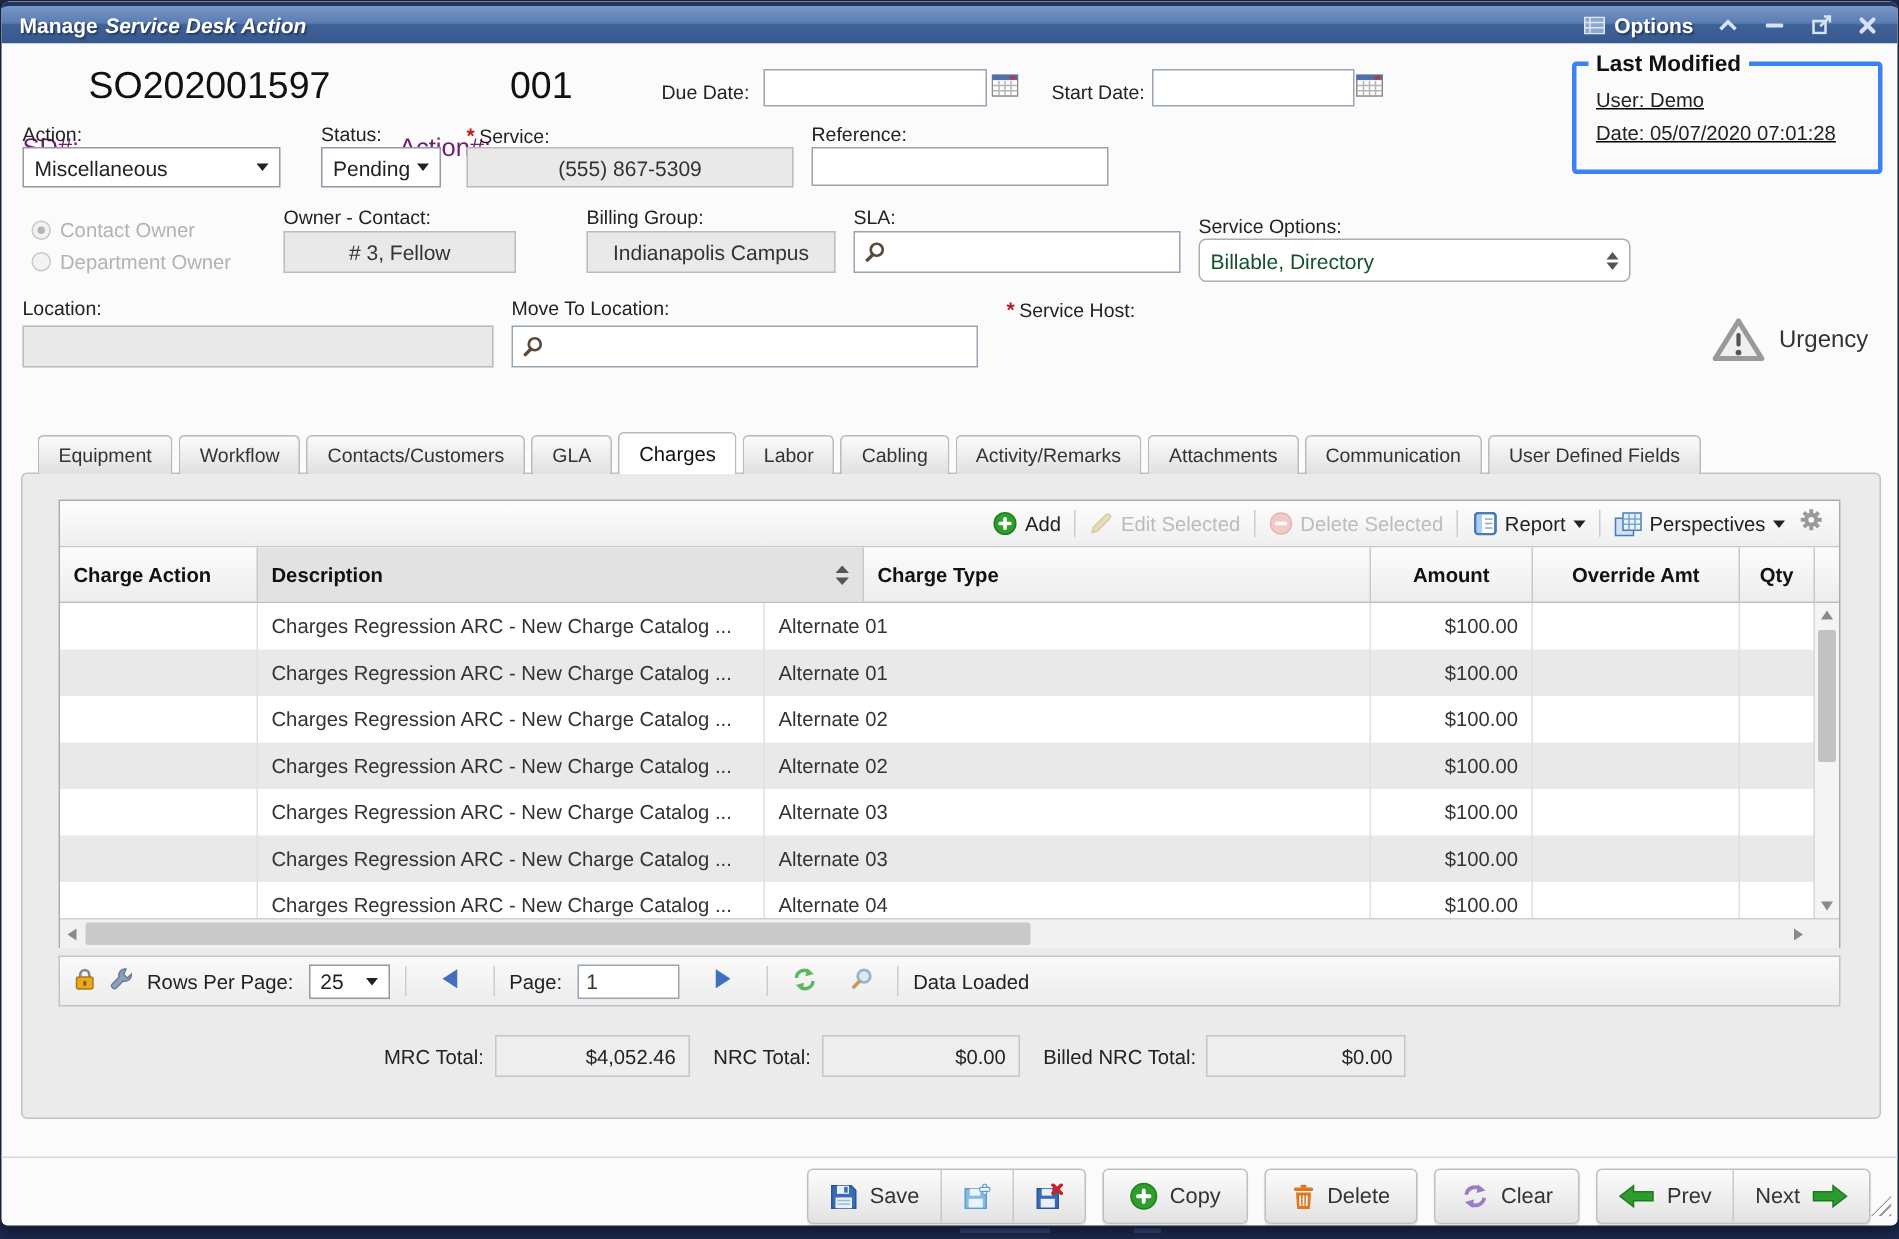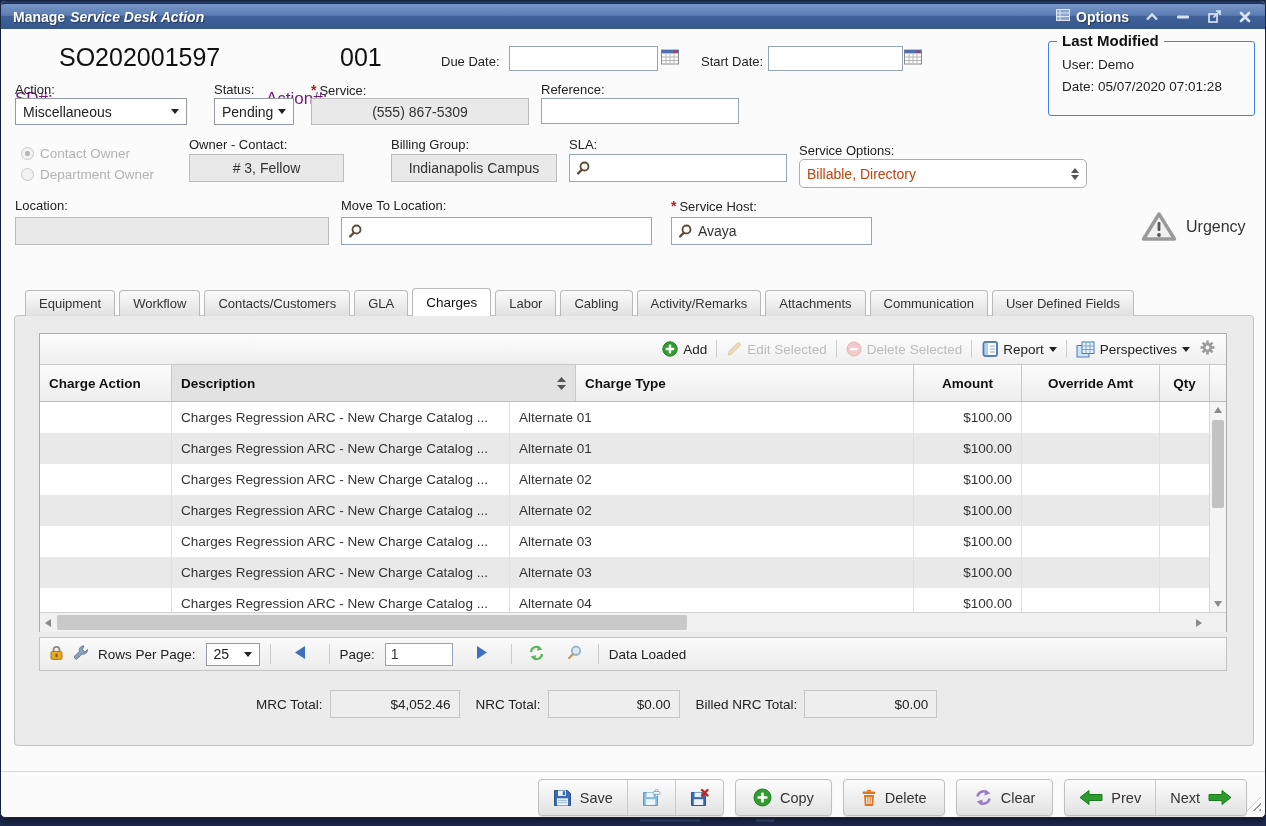--- a/index.html
+++ b/index.html
@@ -12,21 +12,21 @@
   .dialog { position:absolute; left:0; top:0; width:1266px; height:818px; background:#fbfbfb;
             border:1px solid #16233f; border-radius:6px 6px 5px 5px; box-shadow:0 3px 9px rgba(0,0,0,.5); }
 
   
   .titlebar { position:absolute; left:0; top:0; right:0; height:28px; border-radius:5px 5px 0 0;
               background:linear-gradient(#7897c8 0%, #5a7db3 45%, #3f6198 50%, #36588f 100%);
               border-top:3px solid #22355c; display:flex; align-items:center; padding:0 12px; color:#fff; }
   .title-text { font-weight:bold; font-size:14px; text-shadow:1px 1px 1px #2a3a5c; }
   .title-emph { font-style:italic; margin-left:5px; }
   .titlebar-right { margin-left:auto; display:flex; align-items:center; gap:15px; }
-  .opt-wrap { display:flex; align-items:flex-start; gap:6px; font-weight:bold; font-size:14px; text-shadow:1px 1px 1px #2a3a5c;margin-left:20px; }
+  .opt-wrap { display:flex; align-items:center; gap:6px; font-weight:bold; font-size:14px; text-shadow:1px 1px 1px #2a3a5c;margin-left:20px; }
   .winbtn { display:flex; align-items:center; justify-content:center; width:16px; height:16px; }
 
   
   .abs { position:absolute; }
   .lbl { font-size:13px; color:#222; white-space:nowrap; }
   .biglbl { font-size:17px; color:#701a75;margin-top:39px; }
   .bigval { font-size:25px; color:#111; }
   .req { color:#b51f1f; font-weight:bold; font-size:14px; margin-right:3px; }
   .ro-field { background:#e9e9e9; border:1px solid #bcbcbc; display:flex; align-items:center;
               justify-content:center; font-size:14px; color:#333; }
@@ -35,21 +35,21 @@
             font-size:14px; color:#333; }
   .selbox { background:#fff; border:1px solid #919aa5; display:flex; align-items:center; justify-content:space-between;
             padding:0 7px; font-size:14px; color:#222; }
   .dn-caret { width:0; height:0; border-left:4px solid transparent; border-right:4px solid transparent; border-top:5px solid #222; }
   .spinner { display:flex; flex-direction:column; gap:2px; align-items:center; }
   .sp-up { width:0;height:0;border-left:4px solid transparent;border-right:4px solid transparent;border-bottom:5px solid #555; }
   .sp-dn { width:0;height:0;border-left:4px solid transparent;border-right:4px solid transparent;border-top:5px solid #555; }
   .radio-row { display:flex; align-items:center; gap:6px; font-size:13.5px; color:#b3b3b3; }
   .rdot { width:13px; height:13px; border-radius:50%; border:1px solid #c9c9c9; background:#f2f2f2; position:relative; flex:none; }
   .rdot.sel::after { content:""; position:absolute; inset:3px; border-radius:50%; background:#b5b5b5; }
-  .fieldset { position:absolute; border:1px solid #3b82f6; border-radius:3px; }
+  .fieldset { position:absolute; border:3px solid #3b82f6; border-radius:3px;text-decoration:underline; }
   .legend { position:absolute; top:-10px; left:8px; background:#fbfbfb; padding:0 5px; font-weight:bold; font-size:15px; color:#111; }
   .fs-line { font-size:13.5px; color:#222; padding-left:13px; }
   .urgency-wrap { display:flex; align-items:center; gap:9px; font-size:16px; color:#333; }
 
   
   .tabs { position:absolute; left:24px; top:287px; height:28px; display:flex; gap:4px; align-items:flex-end; z-index:3; }
   .tab { height:26px; padding:0 13px; display:flex; align-items:center;
          background:linear-gradient(#fbfbfb,#e0e0e0); border:1px solid #b9b9b9; border-bottom:none;
          border-radius:4px 4px 0 0; font-size:13px; color:#333; white-space:nowrap; }
   .tab.active { background:#fff; height:28px; font-size:13.5px; color:#111; }
@@ -221,46 +221,39 @@
     <div class="abs ro-field" style="left:390px; top:153px; width:166px; height:28px;">Indianapolis Campus</div>
     <span class="abs lbl" style="left:568px; top:136px;">SLA:</span>
     <div class="abs search" style="left:568px; top:153px; width:218px; height:28px;">
       <svg width="14" height="14">
           <circle cx="8.5" cy="5.5" r="4" fill="none" stroke="#5a4a3a" stroke-width="1.8"></circle>
           <line x1="5.8" y1="8.8" x2="2.2" y2="12.4" stroke="#5a4a3a" stroke-width="2.3" stroke-linecap="round"></line>
         </svg>
       <span></span>
     </div>
     <span class="abs lbl" style="left:798px; top:142px;">Service Options:</span>
-    <div class="abs selbox" style="left:798px; top:158px; width:288px; height:29px; border-radius:5px; border-color:#adadad; color:#c2410c;">
+    <div class="abs selbox" style="left:798px; top:158px; width:288px; height:29px; border-radius:5px; border-color:#adadad; color:#14532d;">
       <span>Billable, Directory</span>
       <span class="spinner">
           <span class="sp-up"></span>
           <span class="sp-dn"></span>
         </span>
     </div>
 
     <span class="abs lbl" style="left:14px; top:197px;">Location:</span>
     <div class="abs ro-field" style="left:14px; top:216px; width:314px; height:28px;"></div>
     <span class="abs lbl" style="left:340px; top:197px;">Move To Location:</span>
     <div class="abs search" style="left:340px; top:216px; width:311px; height:28px;">
       <svg width="14" height="14">
           <circle cx="8.5" cy="5.5" r="4" fill="none" stroke="#5a4a3a" stroke-width="1.8"></circle>
           <line x1="5.8" y1="8.8" x2="2.2" y2="12.4" stroke="#5a4a3a" stroke-width="2.3" stroke-linecap="round"></line>
         </svg>
       <span></span>
     </div>
     <span class="abs lbl" style="left:670px; top:197px;"><span class="req">*</span><span>Service Host:</span></span>
-    <div class="abs search" style="left:670px; top:216px; width:201px; height:28px;">
-      <svg width="14" height="14">
-          <circle cx="8.5" cy="5.5" r="4" fill="none" stroke="#5a4a3a" stroke-width="1.8"></circle>
-          <line x1="5.8" y1="8.8" x2="2.2" y2="12.4" stroke="#5a4a3a" stroke-width="2.3" stroke-linecap="round"></line>
-        </svg>
-      <span>Avaya</span>
-    </div>
     <div class="abs urgency-wrap" style="left:1140px; top:210px;">
       <svg width="36" height="31">
           <path d="M18 3 L33.5 28 H2.5 Z" fill="#f0f0f0" stroke="#9a9a9a" stroke-width="3.4" stroke-linejoin="round"></path>
           <rect x="16.6" y="11" width="2.8" height="9" rx="1.2" fill="#555"></rect>
           <circle cx="18" cy="24" r="1.9" fill="#555"></circle>
         </svg>
       <span>Urgency</span>
     </div>
 
     <div class="panel"></div>

